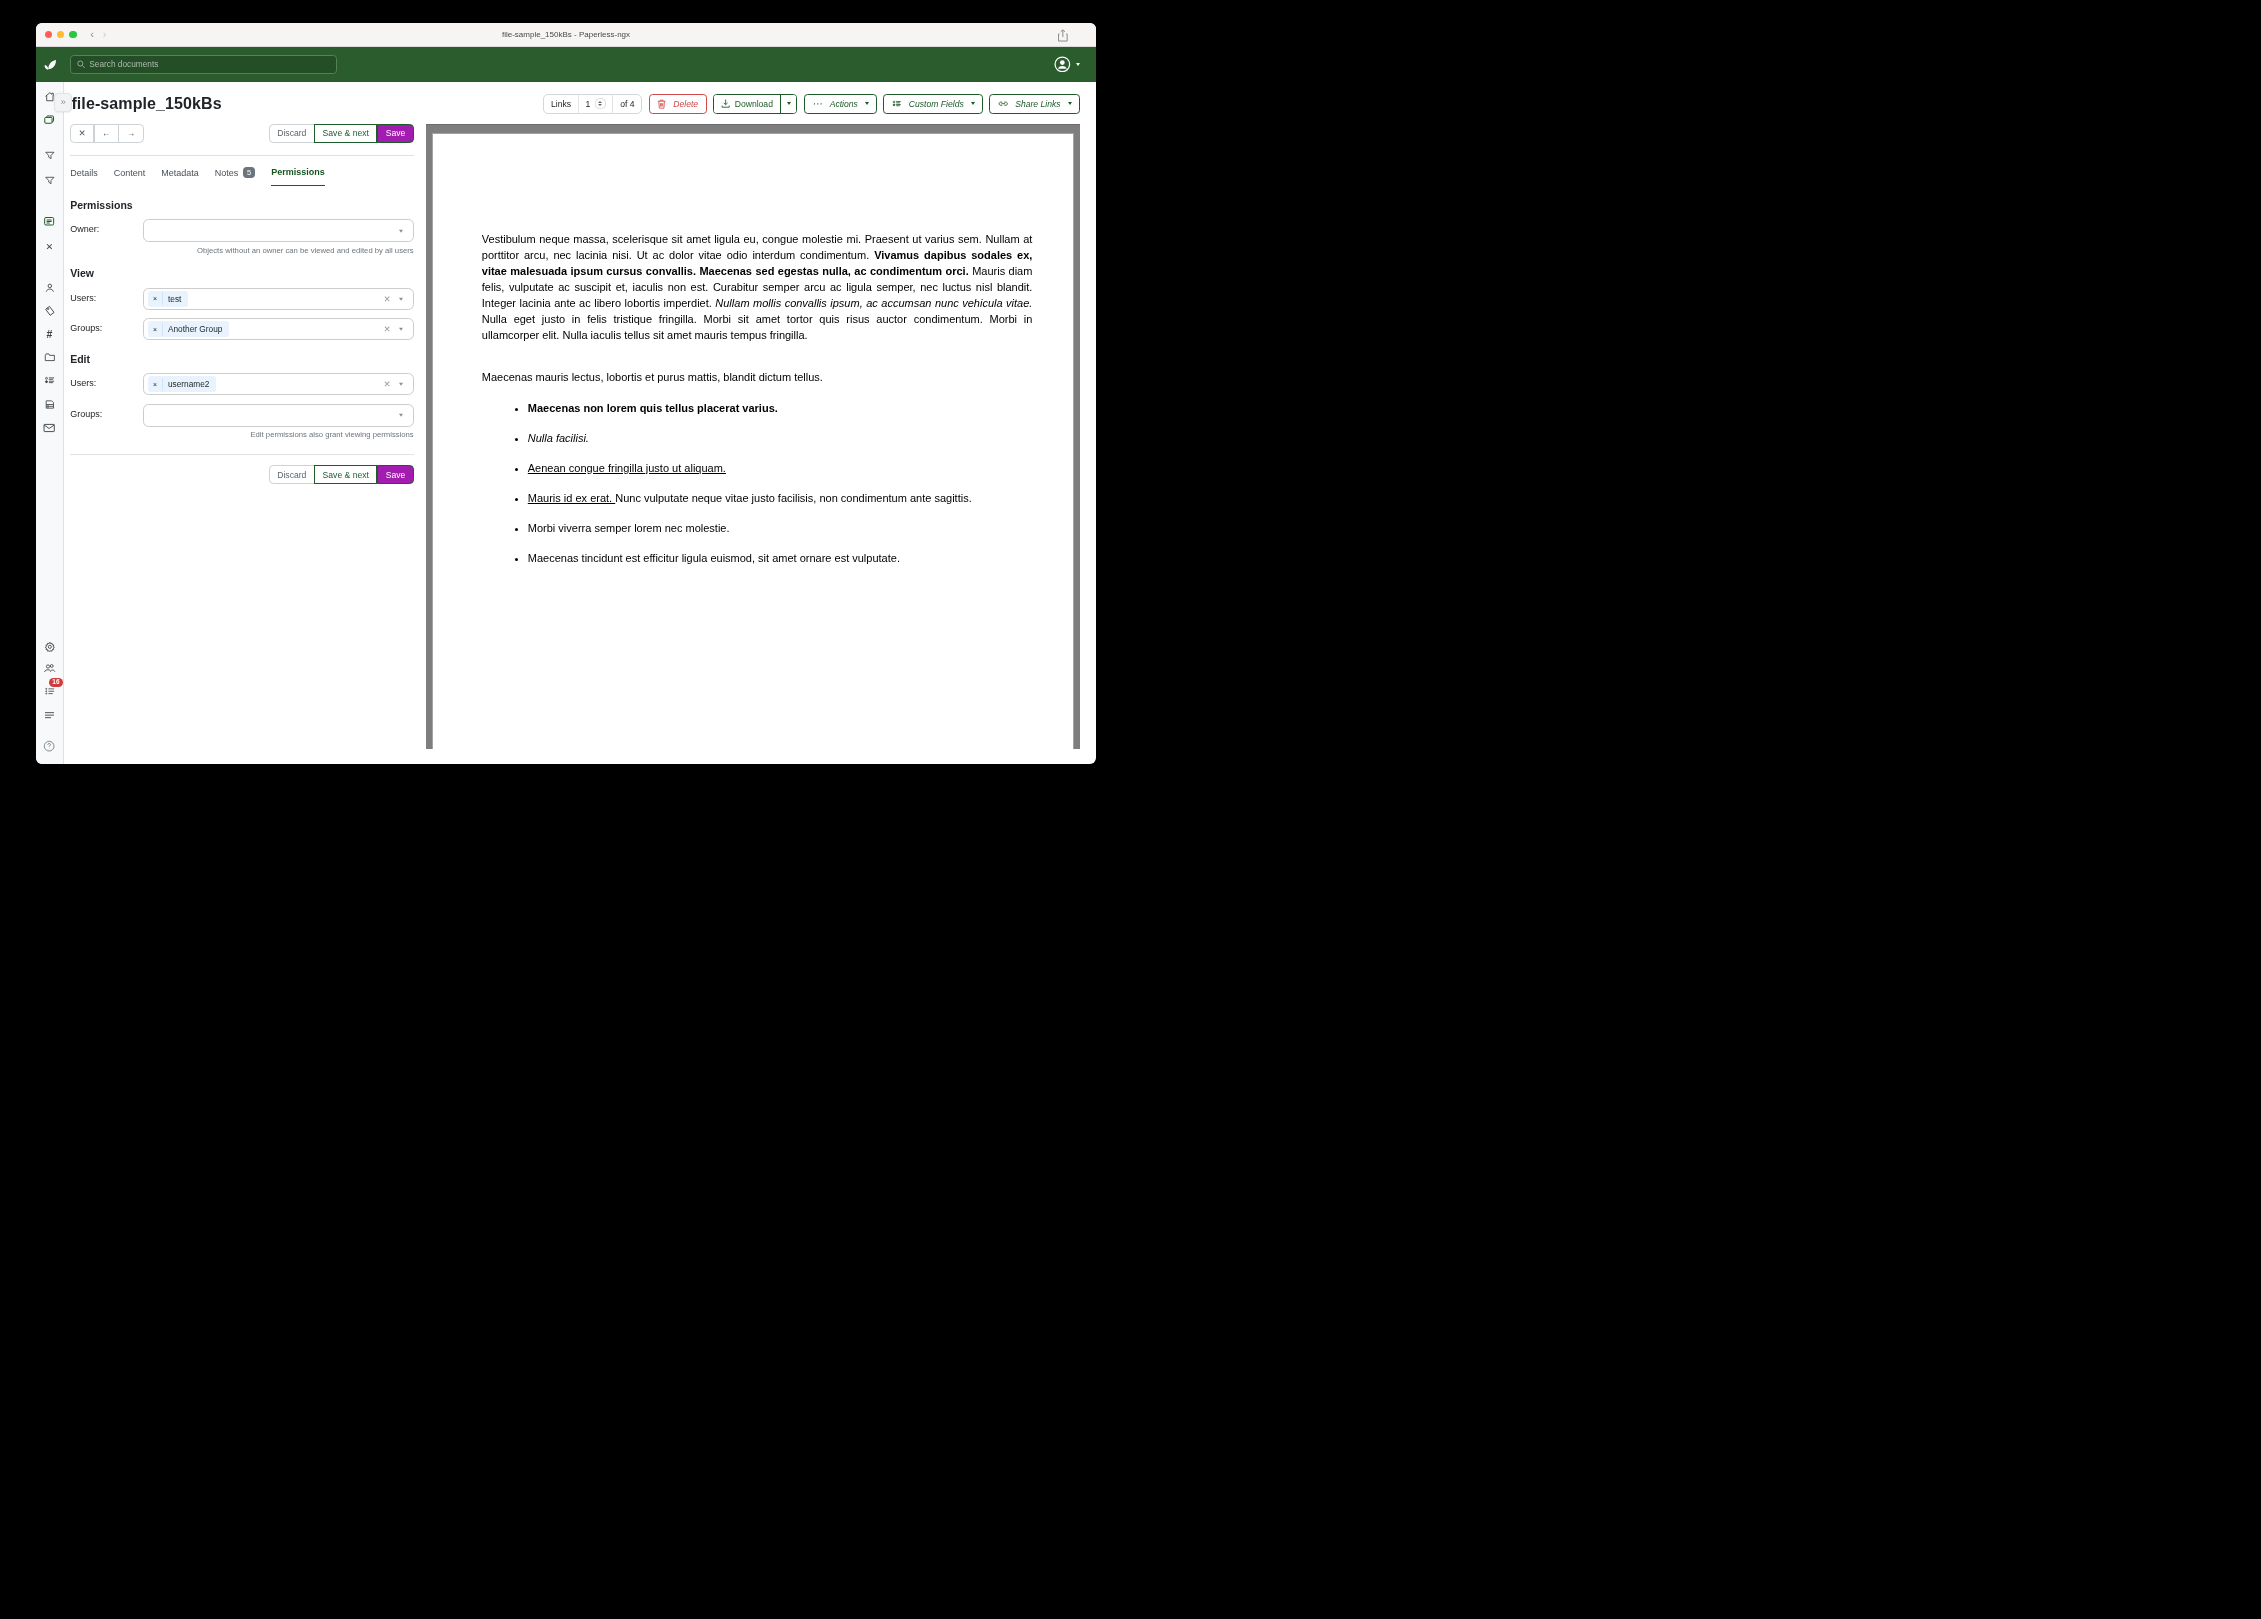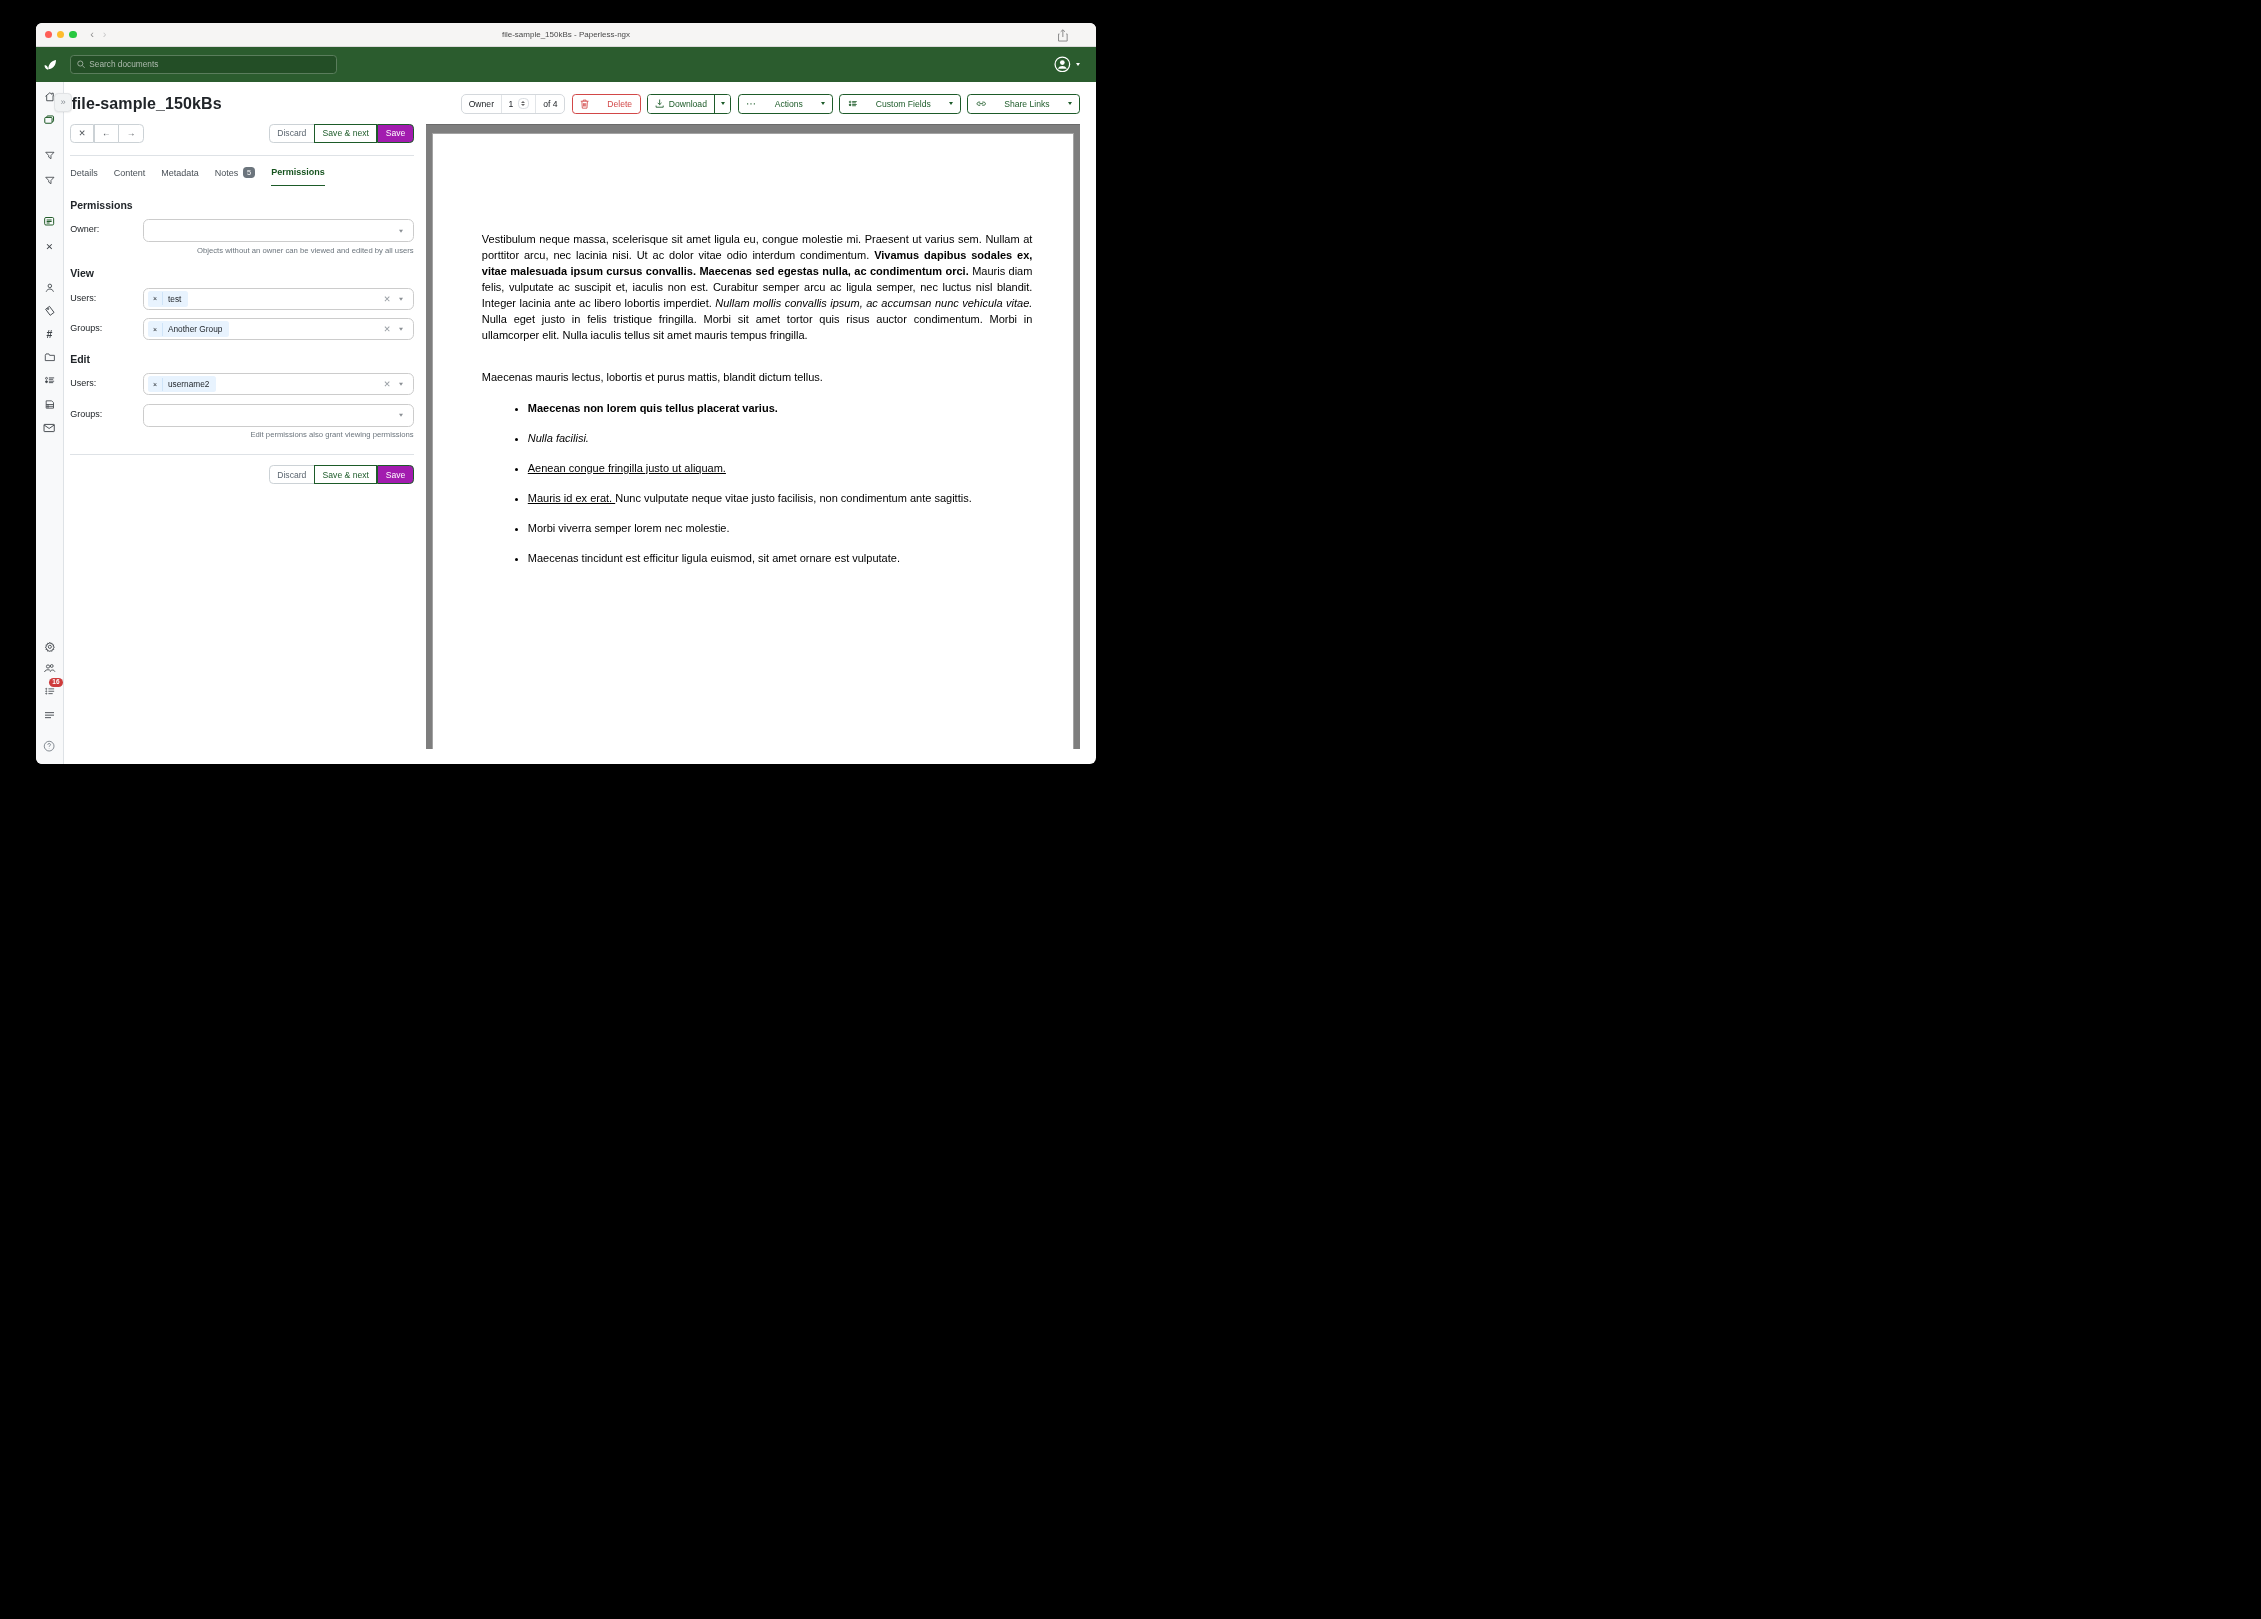--- a/index.html
+++ b/index.html
@@ -52,22 +52,22 @@
                  background:#fff; font-size:8.6px; color:#212529; overflow:hidden; }
   .pw-seg { display:flex; align-items:center; padding:0 6.8px; }
   .pw-seg + .pw-seg { border-left:0.6px solid #e2e5e8; }
   .spinner { margin-left:4.3px; border:0.6px solid #d9dde1; border-radius:4.3px; padding:1.9px 2.5px; display:flex;
              flex-direction:column; gap:1.2px; align-items:center; }
   .tri-up { width:0; height:0; border-left:2.2px solid transparent; border-right:2.2px solid transparent;
             border-bottom:2.5px solid #666; }
   .tri-dn { width:0; height:0; border-left:2.2px solid transparent; border-right:2.2px solid transparent;
             border-top:2.5px solid #666; }
 
-  .btn { height:20px; border-radius:3.7px; display:inline-flex; align-items:center; gap:18px; padding:0 7.4px;
-         font-size:8.6px; background:#fff; border:0.6px solid; cursor:pointer; white-space:nowrap; }
+  .btn { height:20px; border-radius:3.7px; display:inline-flex; align-items:center; gap:7px; padding:0 7.4px;
+         font-size:8.6px; background:#fff; border:0.6px solid; cursor:pointer; white-space:nowrap;font-style:italic; }
   .btn-red { color:#d24848; border-color:#d24848; }
   .btn-grn { color:#1d5b29; border-color:#1d5b29; }
   .split { display:inline-flex; border:0.6px solid #1d5b29; border-radius:3.7px; overflow:hidden; height:20px; }
   .split .seg { display:flex; align-items:center; gap:4.3px; padding:0 7.4px; color:#1d5b29; font-size:8.6px; background:#fff; cursor:pointer; }
   .split .seg + .seg { border-left:0.6px solid #1d5b29; padding:0 5.6px; }
   .btn .caret, .split .caret { color:currentColor; }
 
   
   .columns { flex:1; display:flex; margin-top:10px; min-height:0; }
   .left-panel { width:346px; flex:none; padding-right:2.5px; }
@@ -271,21 +271,21 @@
             <path d="M9.3 9.3 C9.3 7.8 10.5 6.8 12 6.8 C13.5 6.8 14.7 7.8 14.7 9.2 C14.7 11 12 11.2 12 13.2 M12 16.3 V16.9"></path>
           </svg>
       </div>
     </div>
 
     <div class="main">
       <div class="header-row">
         <div class="doc-title">file-sample_150kBs</div>
         <div class="header-controls">
           <div class="page-widget">
-            <div class="pw-seg">Owner</div>
+            <div class="pw-seg">Links</div>
             <div class="pw-seg">
               <span>1</span>
               <span class="spinner">
                   <span class="tri-up"></span>
                   <span class="tri-dn"></span>
                 </span>
             </div>
             <div class="pw-seg">of 4</div>
           </div>
 

